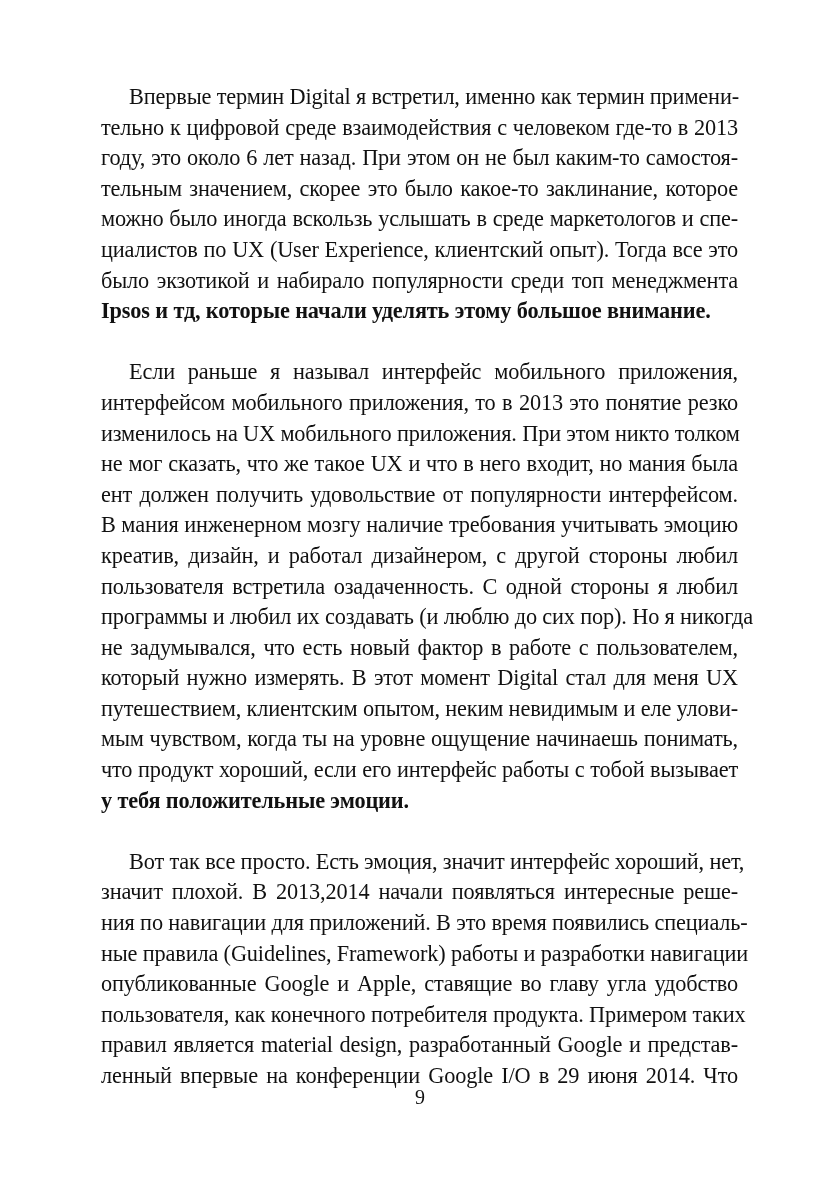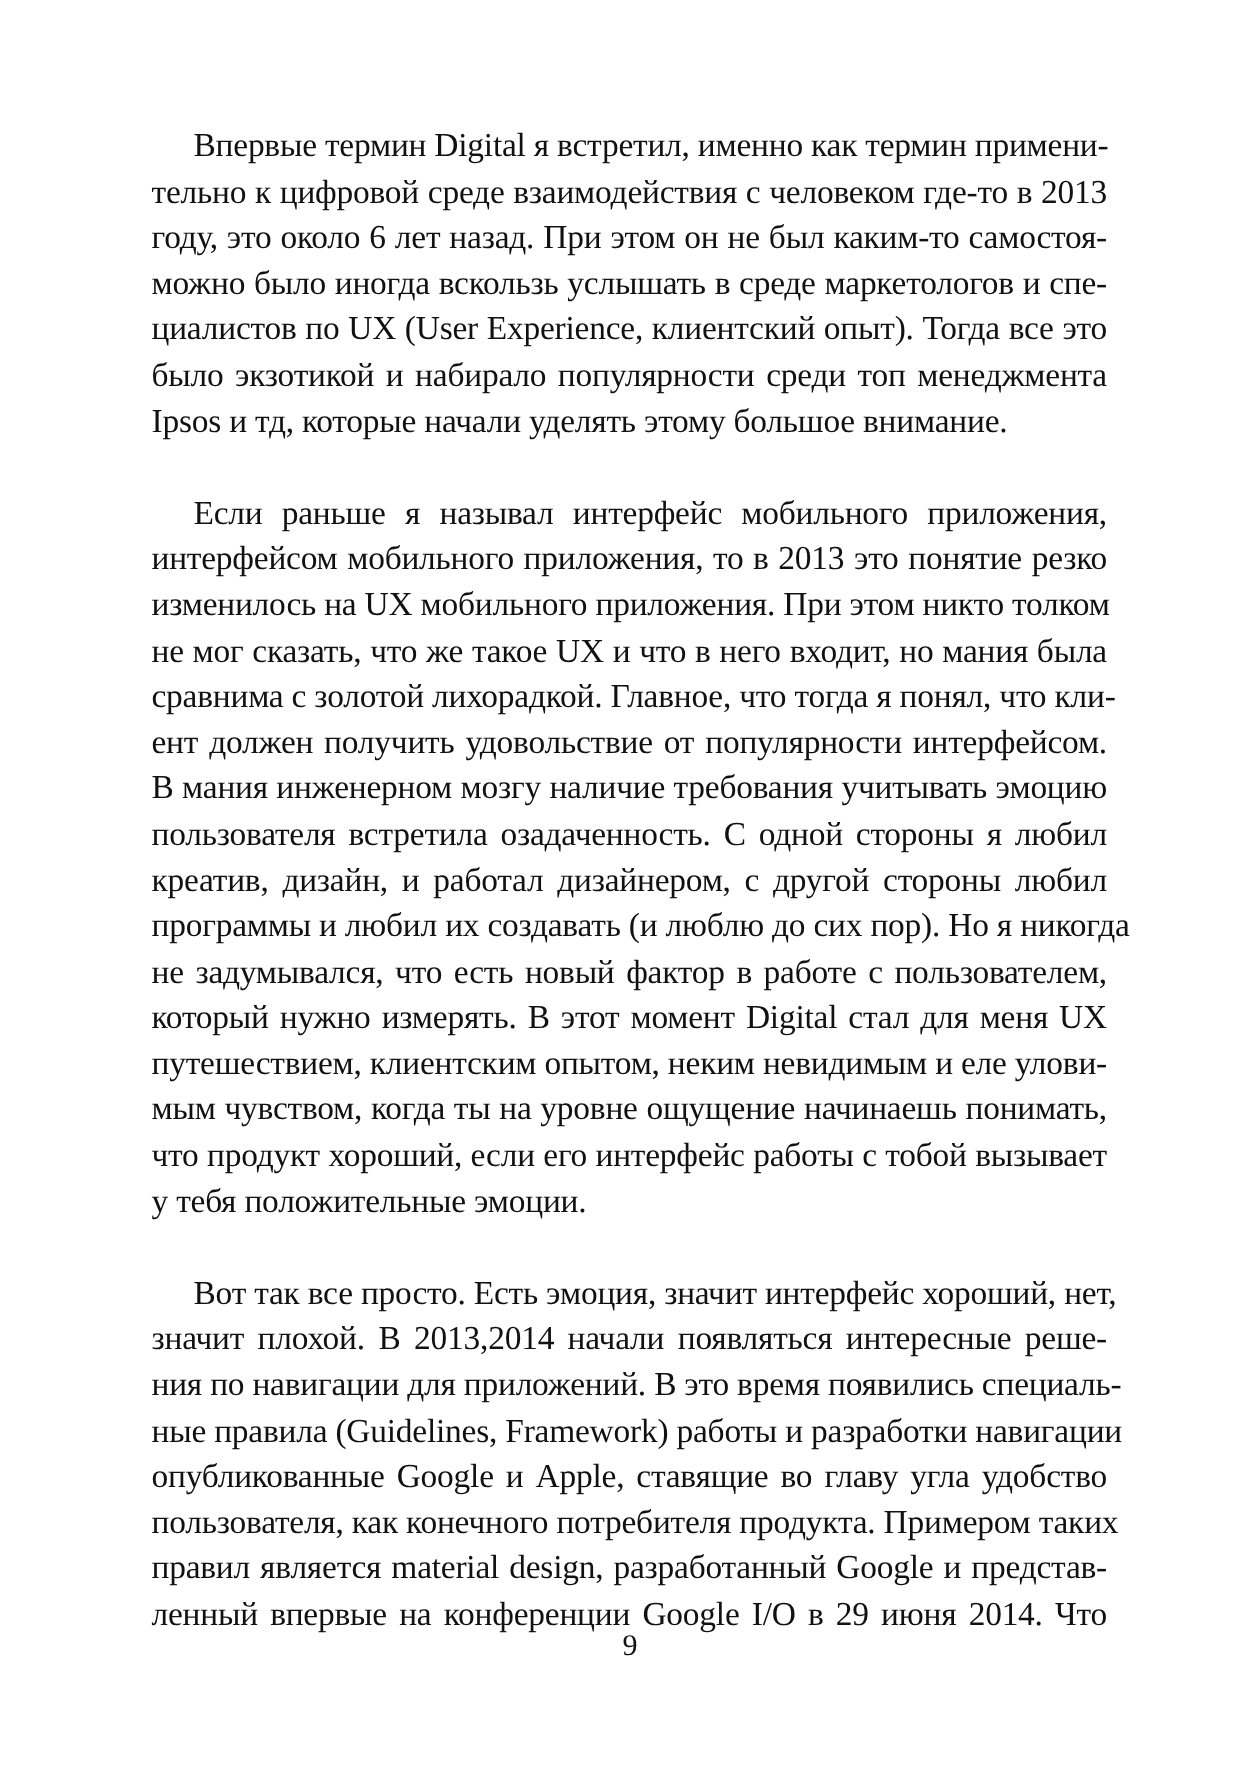--- a/index.html
+++ b/index.html
@@ -39,21 +39,21 @@
       word-spacing: 0px;
     }
     .para .ln {
       display: block;
       text-align: justify;
       text-align-last: justify;
       white-space: nowrap;
       text-indent: 0;
     }
     .para .ln.first { padding-left: 28px; }
-    .para .ln.last { text-align-last: left; }
+    .para .ln.last { text-align-last: left; font-weight: bold; }
     .gap { height: 30.6px; }
     .page-number {
       position: absolute;
       left: 0;
       width: 840px;
       top: 1085px;
       text-align: center;
       font-size: 20px;
       line-height: 24px;
     }
@@ -61,38 +61,38 @@
 </head>
 <body>
 
 <div class="page">
   <div class="text-block">
 
     <p class="para">
       <span class="ln first">Впервые термин Digital я встретил, именно как термин примени-</span>
       <span class="ln">тельно к цифровой среде взаимодействия с человеком где-то в 2013</span>
       <span class="ln">году, это около 6 лет назад. При этом он не был каким-то самостоя-</span>
+      <span class="ln">тельным значением, скорее это было какое-то заклинание, которое</span>
       <span class="ln">можно было иногда вскользь услышать в среде маркетологов и спе-</span>
       <span class="ln">циалистов по UX (User Experience, клиентский опыт). Тогда все это</span>
       <span class="ln">было экзотикой и набирало популярности среди топ менеджмента</span>
       <span class="ln last">Ipsos и тд, которые начали уделять этому большое внимание.</span>
     </p>
 
     <div class="gap"></div>
 
     <p class="para">
       <span class="ln first">Если раньше я называл интерфейс мобильного приложения,</span>
       <span class="ln">интерфейсом мобильного приложения, то в 2013 это понятие резко</span>
       <span class="ln">изменилось на UX мобильного приложения. При этом никто толком</span>
       <span class="ln">не мог сказать, что же такое UX и что в него входит, но мания была</span>
-      <span class="ln">сравнима с золотой лихорадкой. Главное, что тогда я понял, что кли-</span>
       <span class="ln">ент должен получить удовольствие от популярности интерфейсом.</span>
       <span class="ln">В мания инженерном мозгу наличие требования учитывать эмоцию</span>
+      <span class="ln">креатив, дизайн, и работал дизайнером, с другой стороны любил</span>
       <span class="ln">пользователя встретила озадаченность. С одной стороны я любил</span>
-      <span class="ln">креатив, дизайн, и работал дизайнером, с другой стороны любил</span>
       <span class="ln">программы и любил их создавать (и люблю до сих пор). Но я никогда</span>
       <span class="ln">не задумывался, что есть новый фактор в работе с пользователем,</span>
       <span class="ln">который нужно измерять. В этот момент Digital стал для меня UX</span>
       <span class="ln">путешествием, клиентским опытом, неким невидимым и еле улови-</span>
       <span class="ln">мым чувством, когда ты на уровне ощущение начинаешь понимать,</span>
       <span class="ln">что продукт хороший, если его интерфейс работы с тобой вызывает</span>
       <span class="ln last">у тебя положительные эмоции.</span>
     </p>
 
     <div class="gap"></div>

